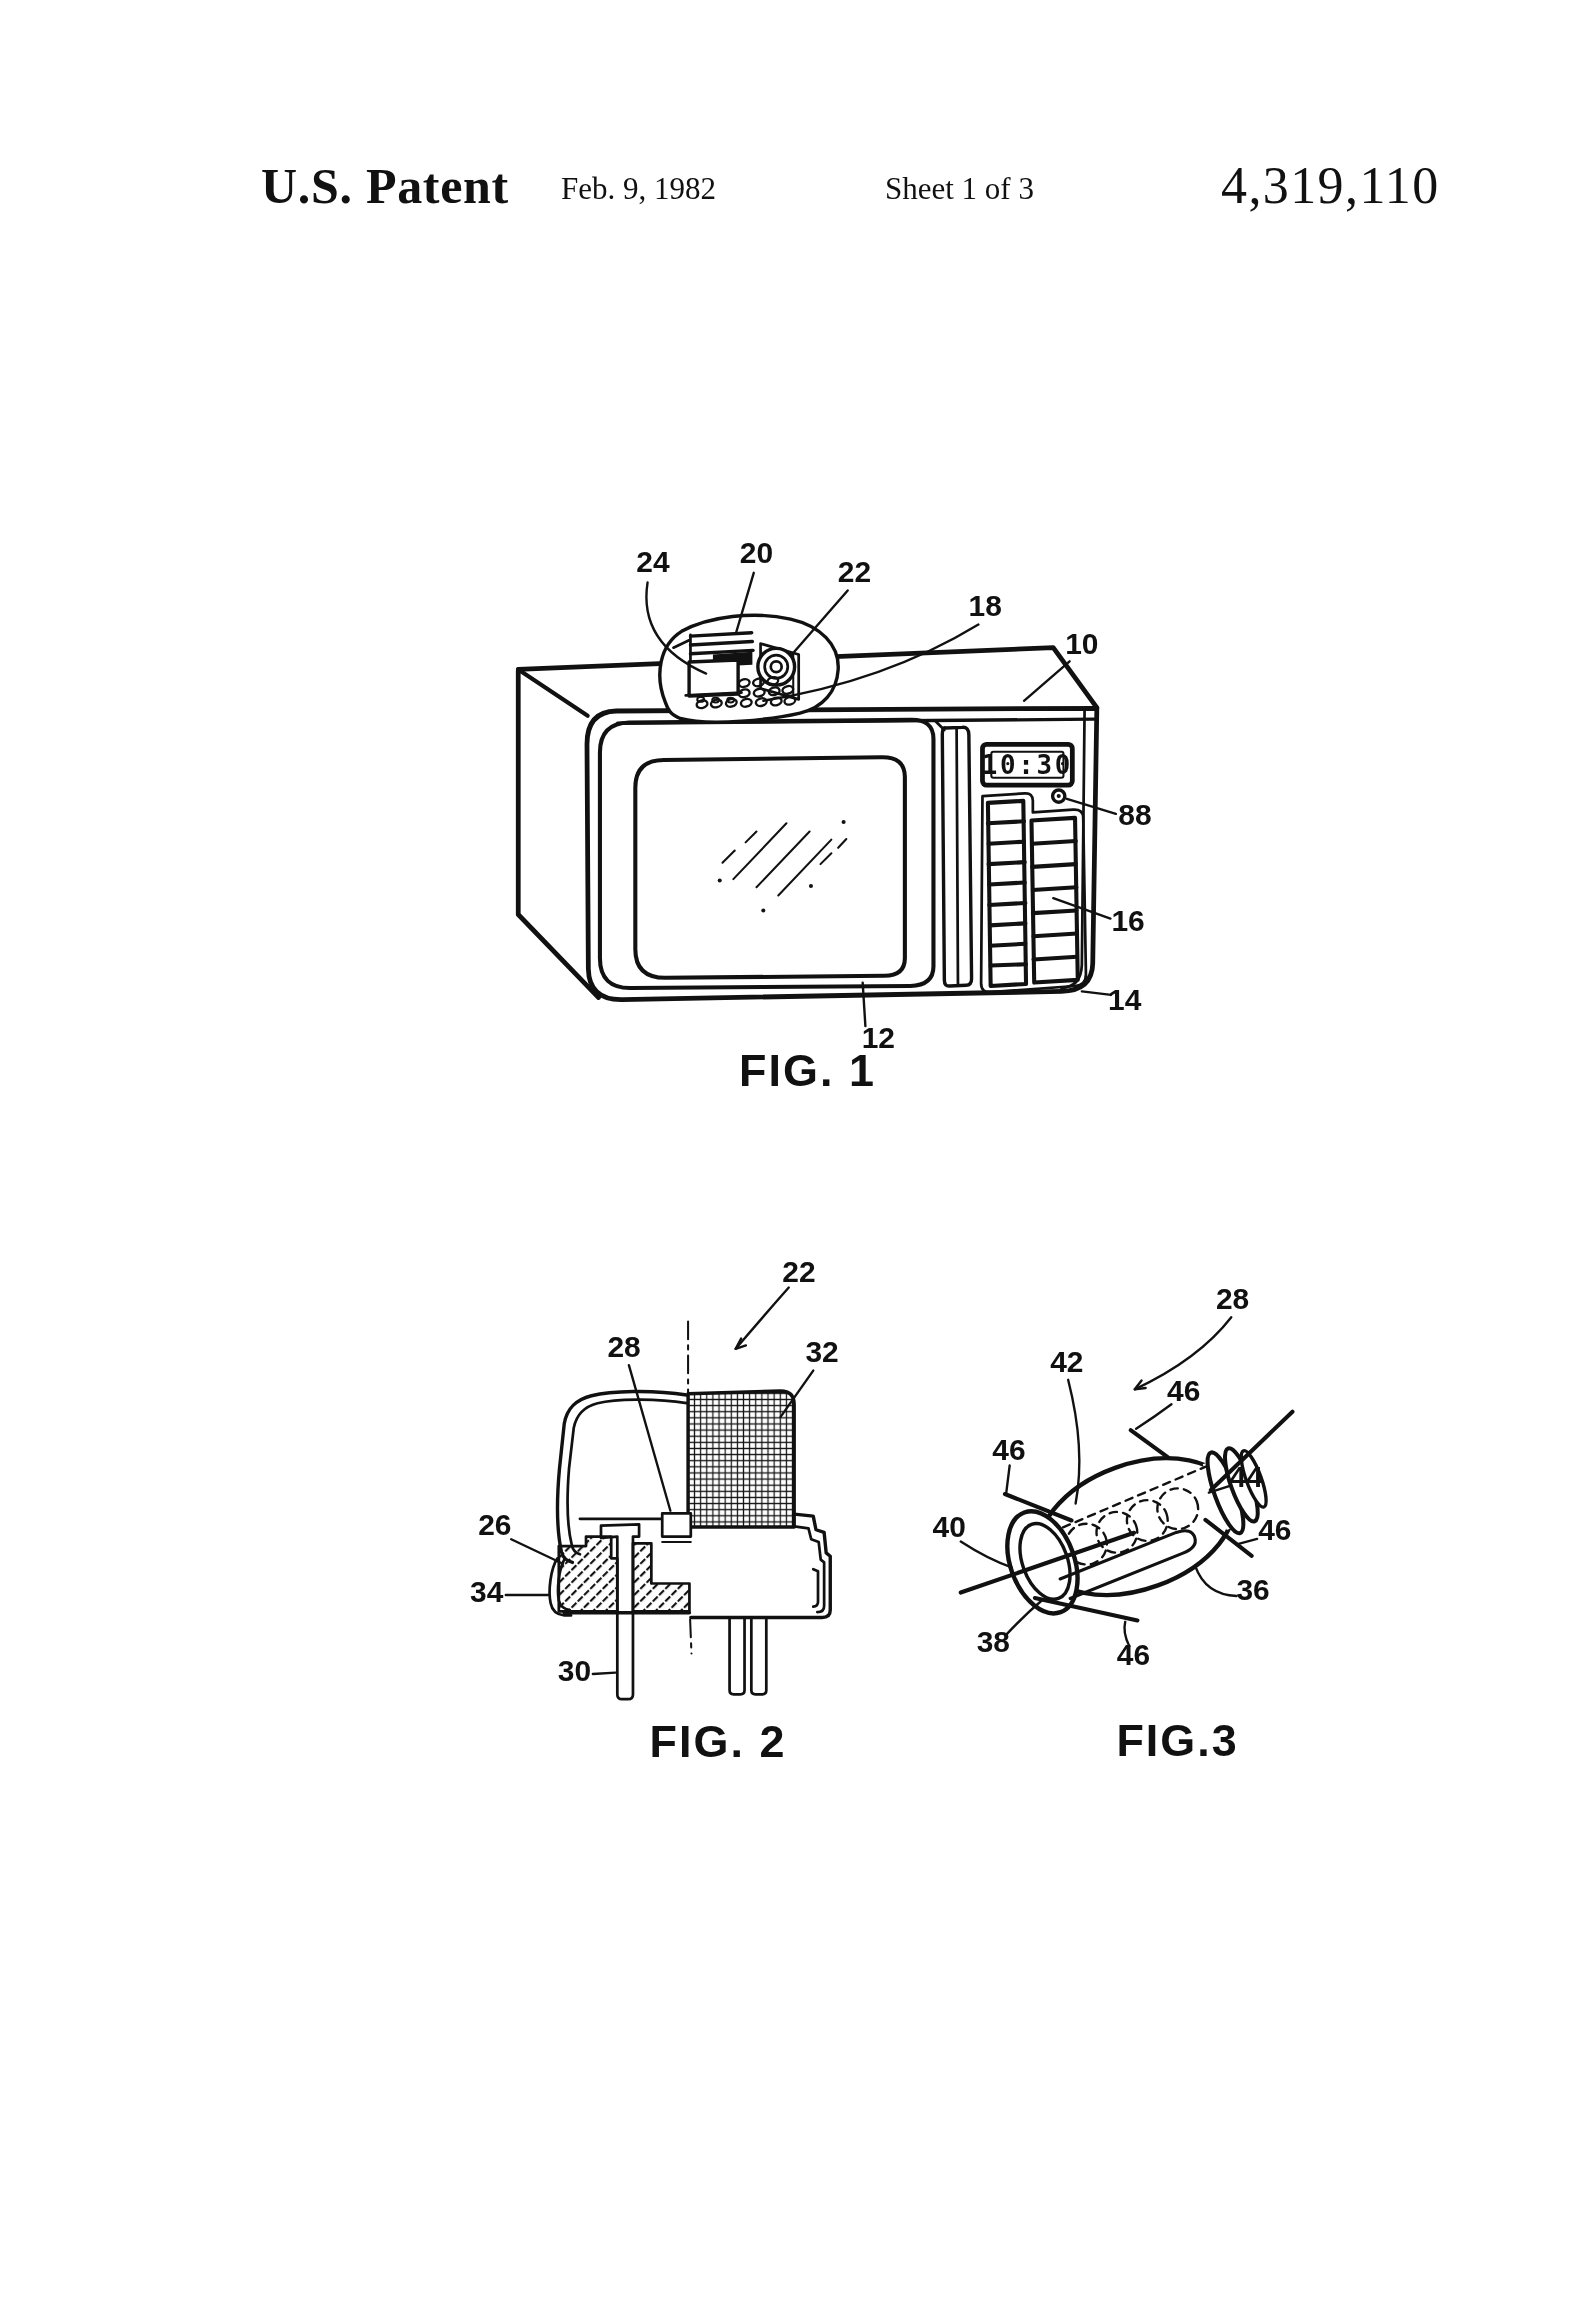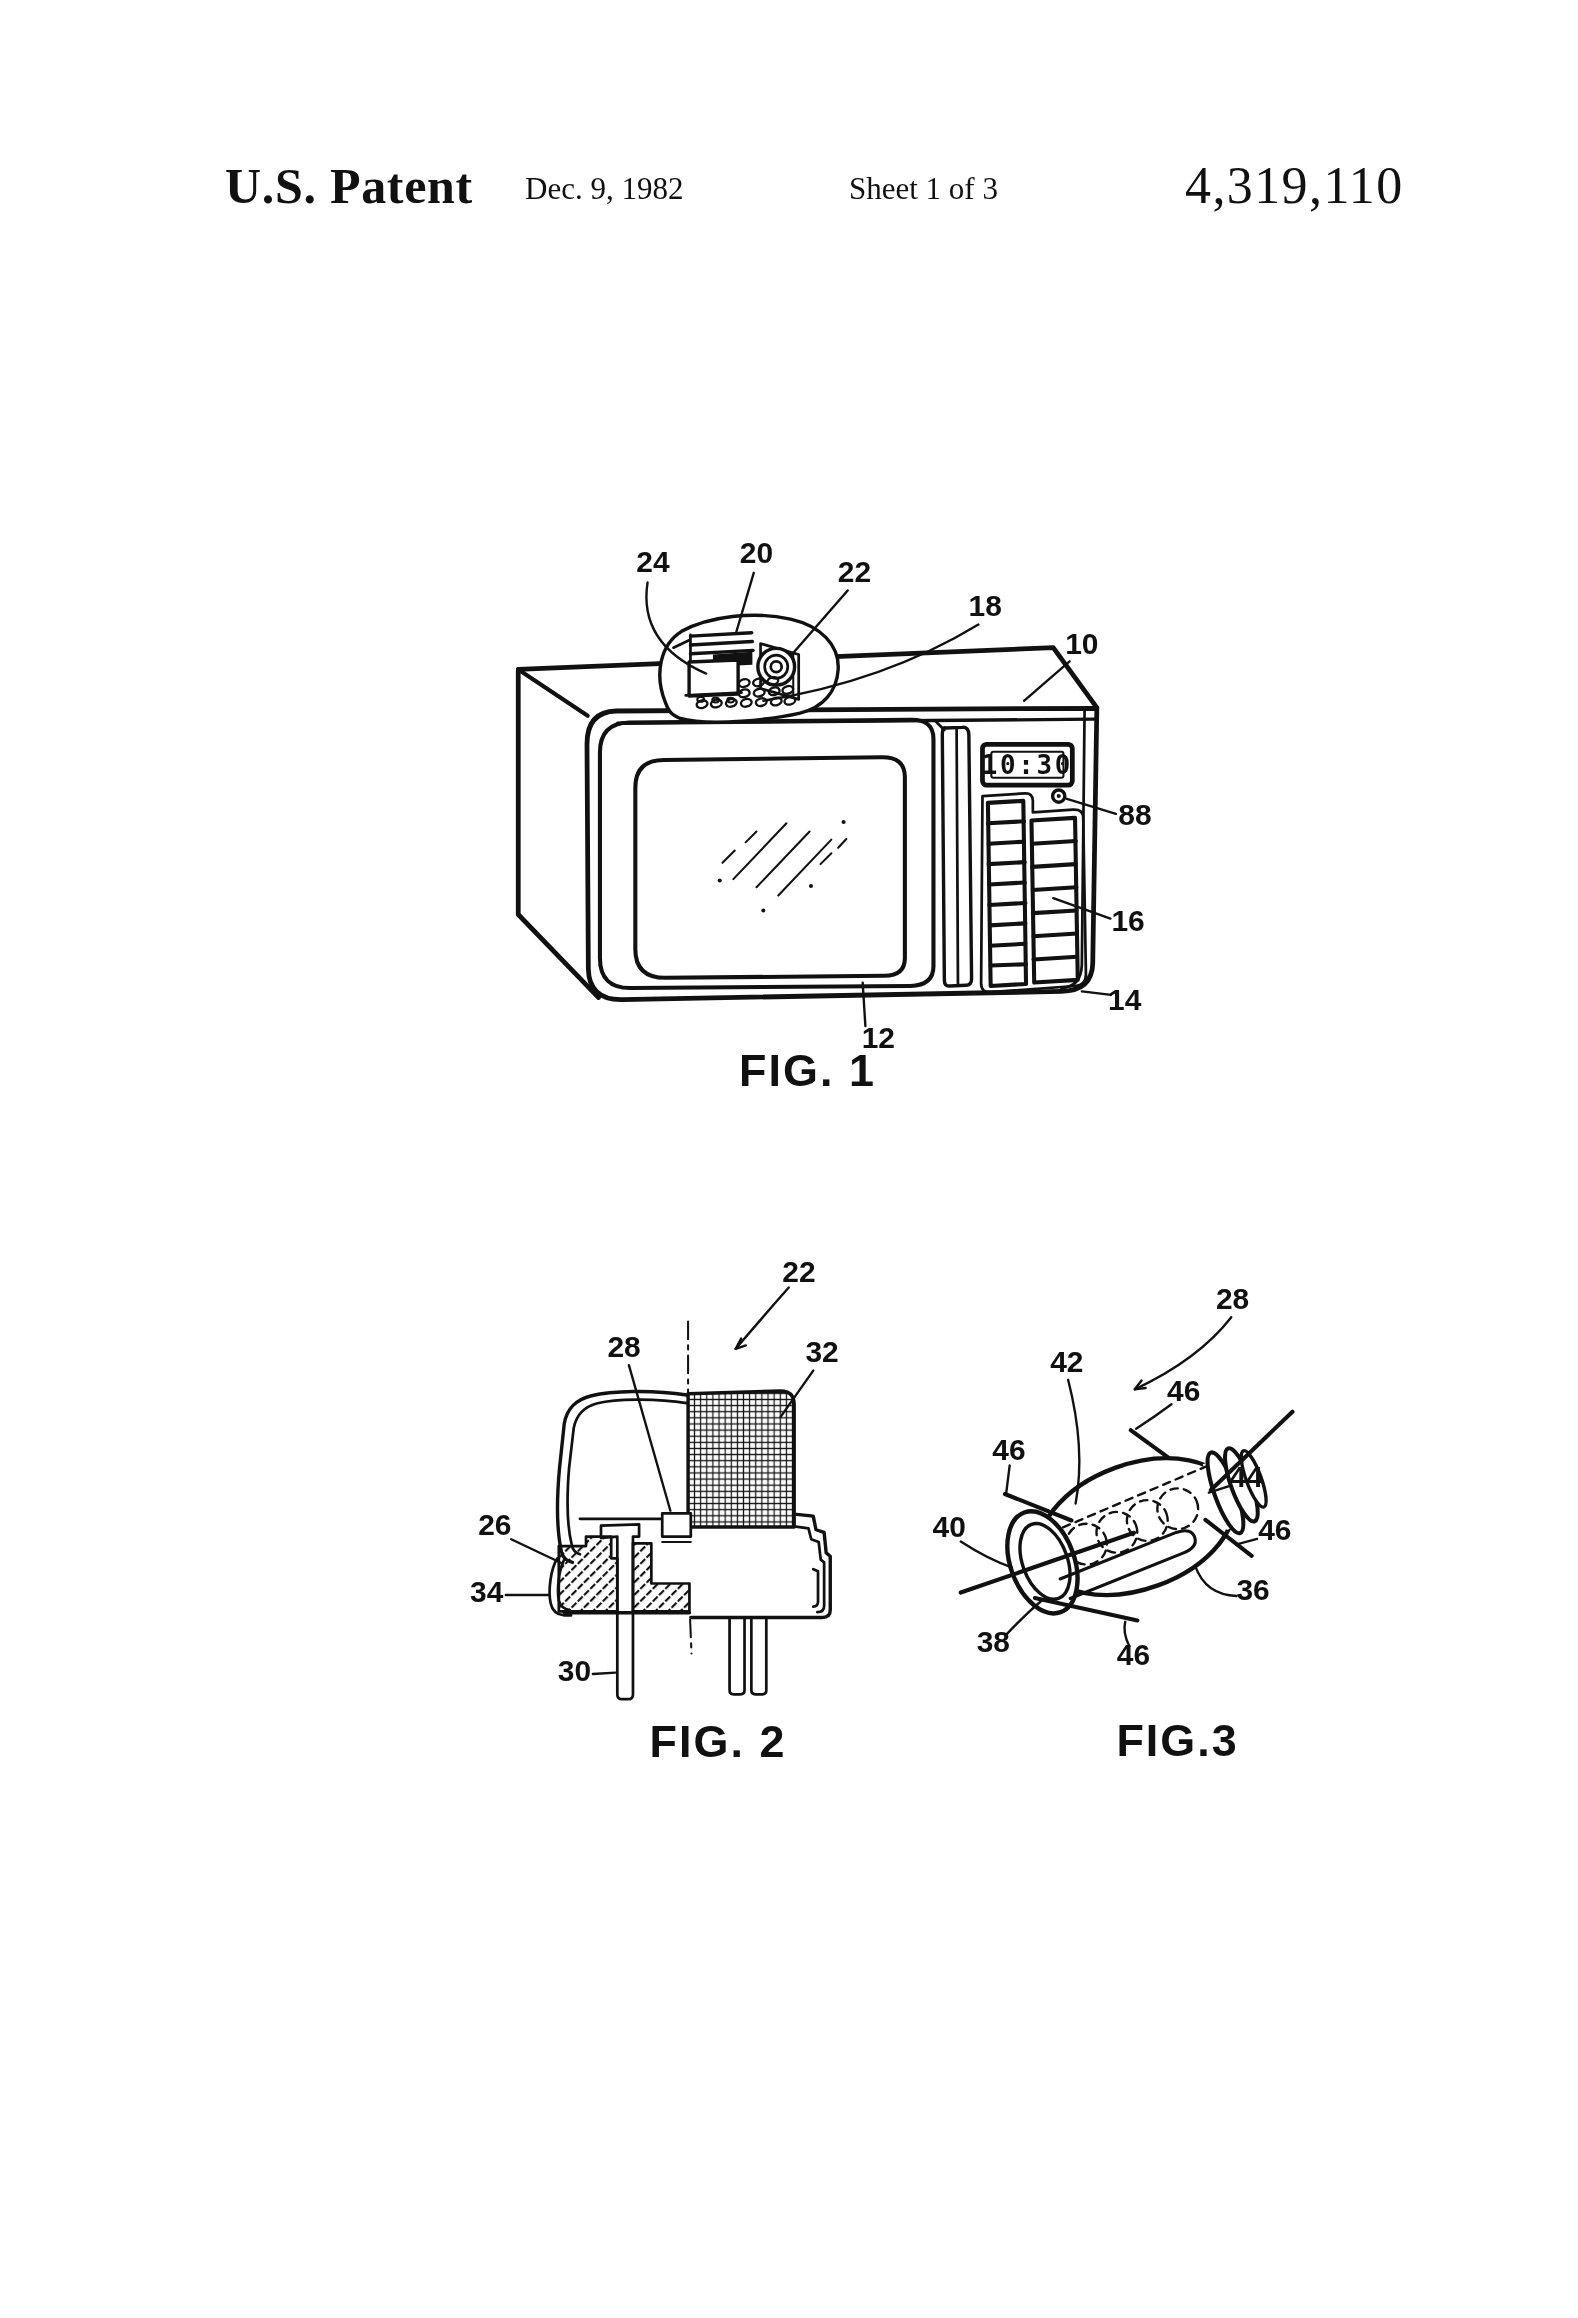--- a/index.html
+++ b/index.html
@@ -1,20 +1,20 @@
 <!DOCTYPE html>
 <html style="font-size:11px"><head>
 <meta charset="utf-8">
 <style>
   html,body{margin:0;padding:0;}
   body{
     width:1578px;height:2319px;position:relative;background:#ffffff;
     font-family:"Liberation Sans",sans-serif;color:#111;
   }
-  .hdr{position:absolute;white-space:nowrap;}
+  .hdr{position:absolute;white-space:nowrap;margin-left:36px;}
   .hdr-title{left:225px;top:157px;font:700 50px "Liberation Serif",serif;letter-spacing:0.7px;}
   .hdr-date{left:525px;top:171px;font:400 31px "Liberation Serif",serif;}
   .hdr-sheet{left:849px;top:171px;font:400 31px "Liberation Serif",serif;}
   .hdr-num{left:1185px;top:156px;font:400 52px "Liberation Serif",serif;letter-spacing:1.4px;}
   svg{position:absolute;overflow:visible;}
   #fig1{left:476px;top:517px;width:708px;height:599px;}
   #fig2{left:435px;top:1218px;width:449px;height:565px;}
   #fig3{left:905px;top:1272px;width:503px;height:497px;}
   svg path,svg line,svg circle,svg ellipse,svg rect,svg polyline{
     fill:none;stroke:#111;stroke-linecap:round;stroke-linejoin:round;
@@ -27,21 +27,21 @@
   .dash{stroke-dasharray:11 9}
   text{stroke:none;fill:#111;}
   .lbl{font:700 44px "Liberation Sans",sans-serif;text-anchor:middle;}
   .cap{font:700 66px "Liberation Sans",sans-serif;text-anchor:middle;letter-spacing:3px;}
   .lcd{font:700 38px "DejaVu Sans Mono",monospace;text-anchor:middle;letter-spacing:4px;}
 </style>
 </head>
 <body>
 
 <div class="hdr hdr-title">U.S. Patent</div>
-<div class="hdr hdr-date">Dec. 9, 1982</div>
+<div class="hdr hdr-date">Feb. 9, 1982</div>
 <div class="hdr hdr-sheet">Sheet 1 of 3</div>
 <div class="hdr hdr-num">4,319,110</div>
 
 <svg id="fig1" viewBox="700 760 1040 880">
 
   <g>
     <path class="s7" d="M 762,984 L 1548,952 L 1612,1040"></path>
     <path class="s6" d="M 762,984 L 864,1052"></path>
   </g>
   <g>

